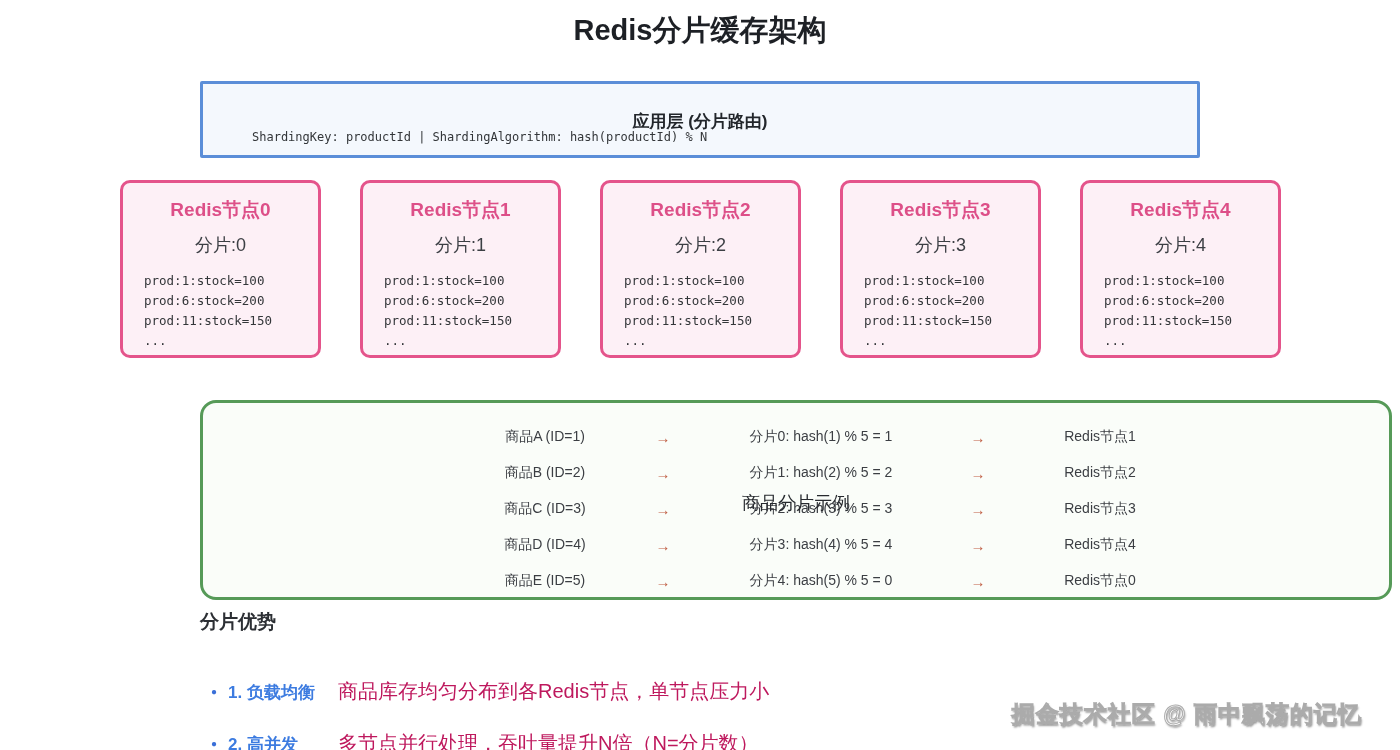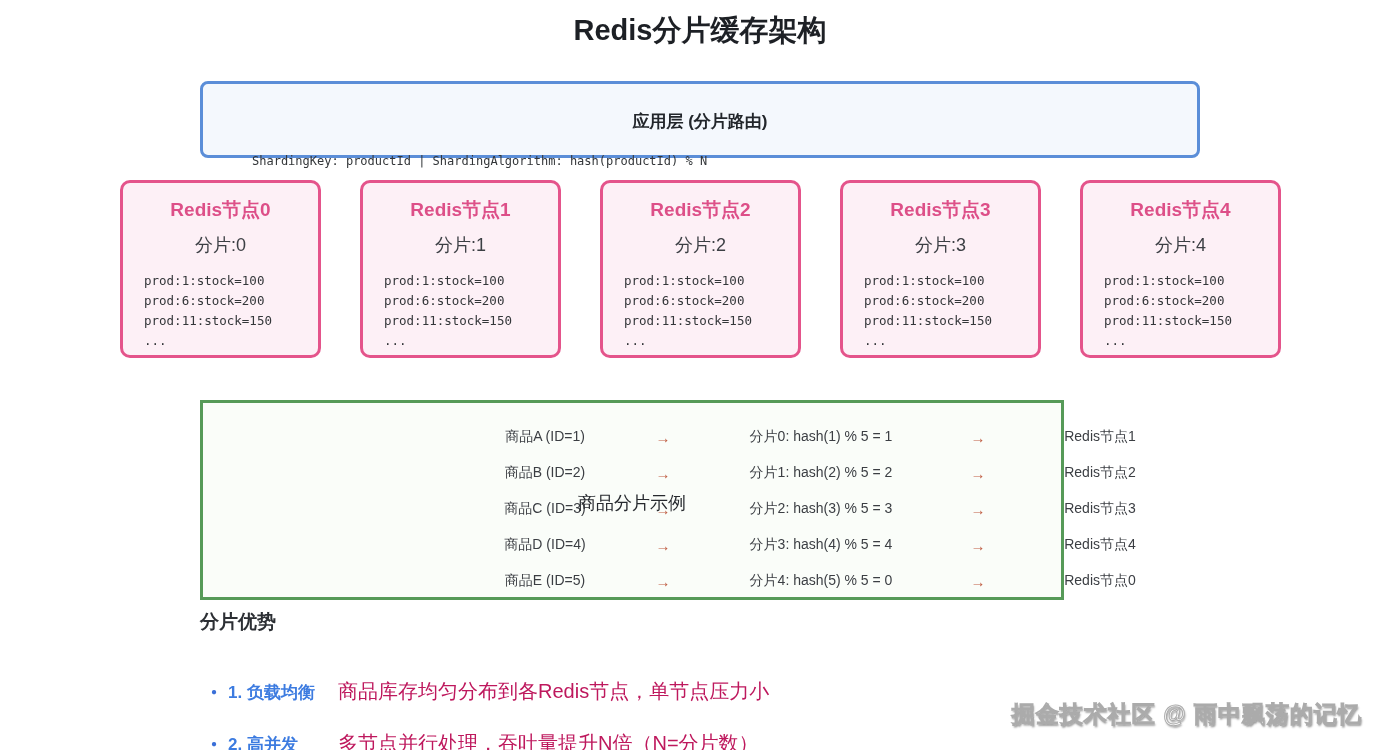--- a/index.html
+++ b/index.html
@@ -23,37 +23,36 @@
     color: #1d2025;
   }
 
   
   .app-layer {
     position: absolute;
     left: 200px; top: 81px;
     width: 1000px; height: 77px;
     background: #f4f8fd;
     border: 3px solid #5b8ed8;
-    border-radius: 8px;
+    border-radius: 2px;
   }
   .app-layer-label {
     position: absolute;
     top: 26px; left: 0; right: 0;
     text-align: center;
     font-size: 17px;
     font-weight: 600;
     color: #22262b;
   }
   .app-layer-code {
     position: absolute;
     left: 49px; top: 46px;
     font-size: 12px;
     color: #333639;
     white-space: nowrap;
-    margin-top: 24px;
   }
 
   
   .nodes-row {
     position: absolute;
     left: 120px; top: 180px;
     display: flex;
     gap: 39px;
   }
   .node-card {
@@ -79,24 +78,24 @@
     text-align: left;
     font-size: 12.5px;
     line-height: 20px;
     color: #333639;
   }
 
   
   .example-box {
     position: absolute;
     left: 200px; top: 400px;
-    width: 864px; height: 200px;
+    width: 1192px; height: 200px;
     background: #fafdf9;
     border: 3px solid #569a58;
-    border-radius: 0;
+    border-radius: 16px;
   }
   .example-rows { padding-top: 16px; }
   .example-row {
     height: 36px;
     display: grid;
     grid-template-columns: 190px 46px 270px 44px 200px;
     padding-left: 247px;
     align-items: center;
     font-size: 14px;
     color: #3b3e43;

